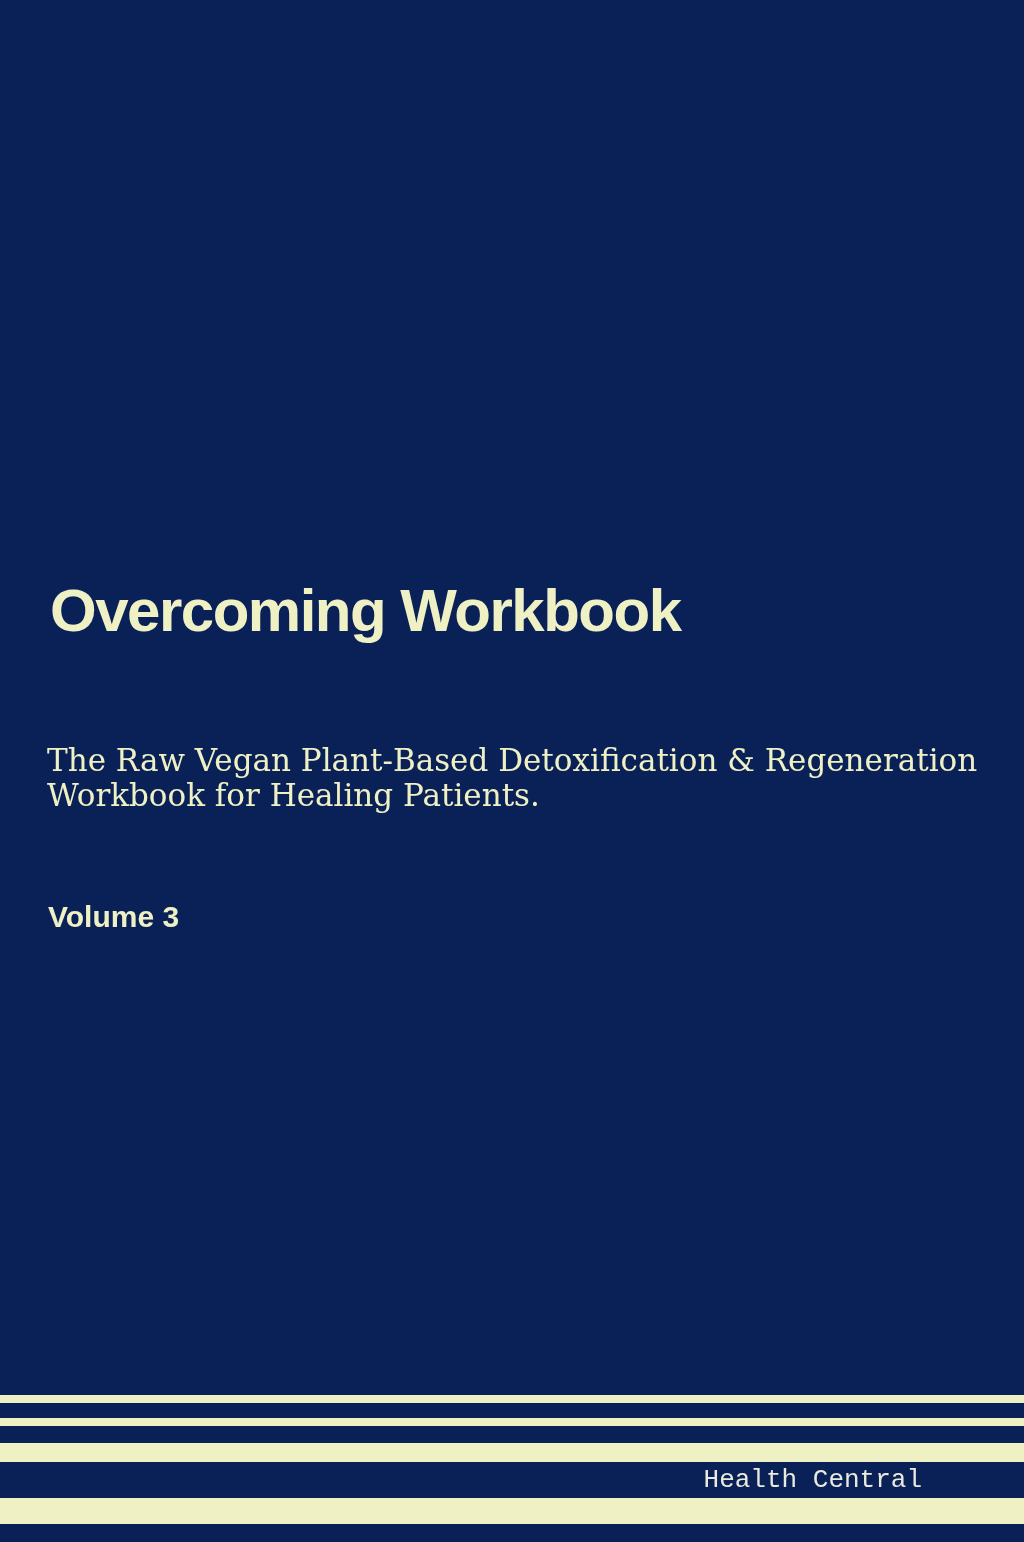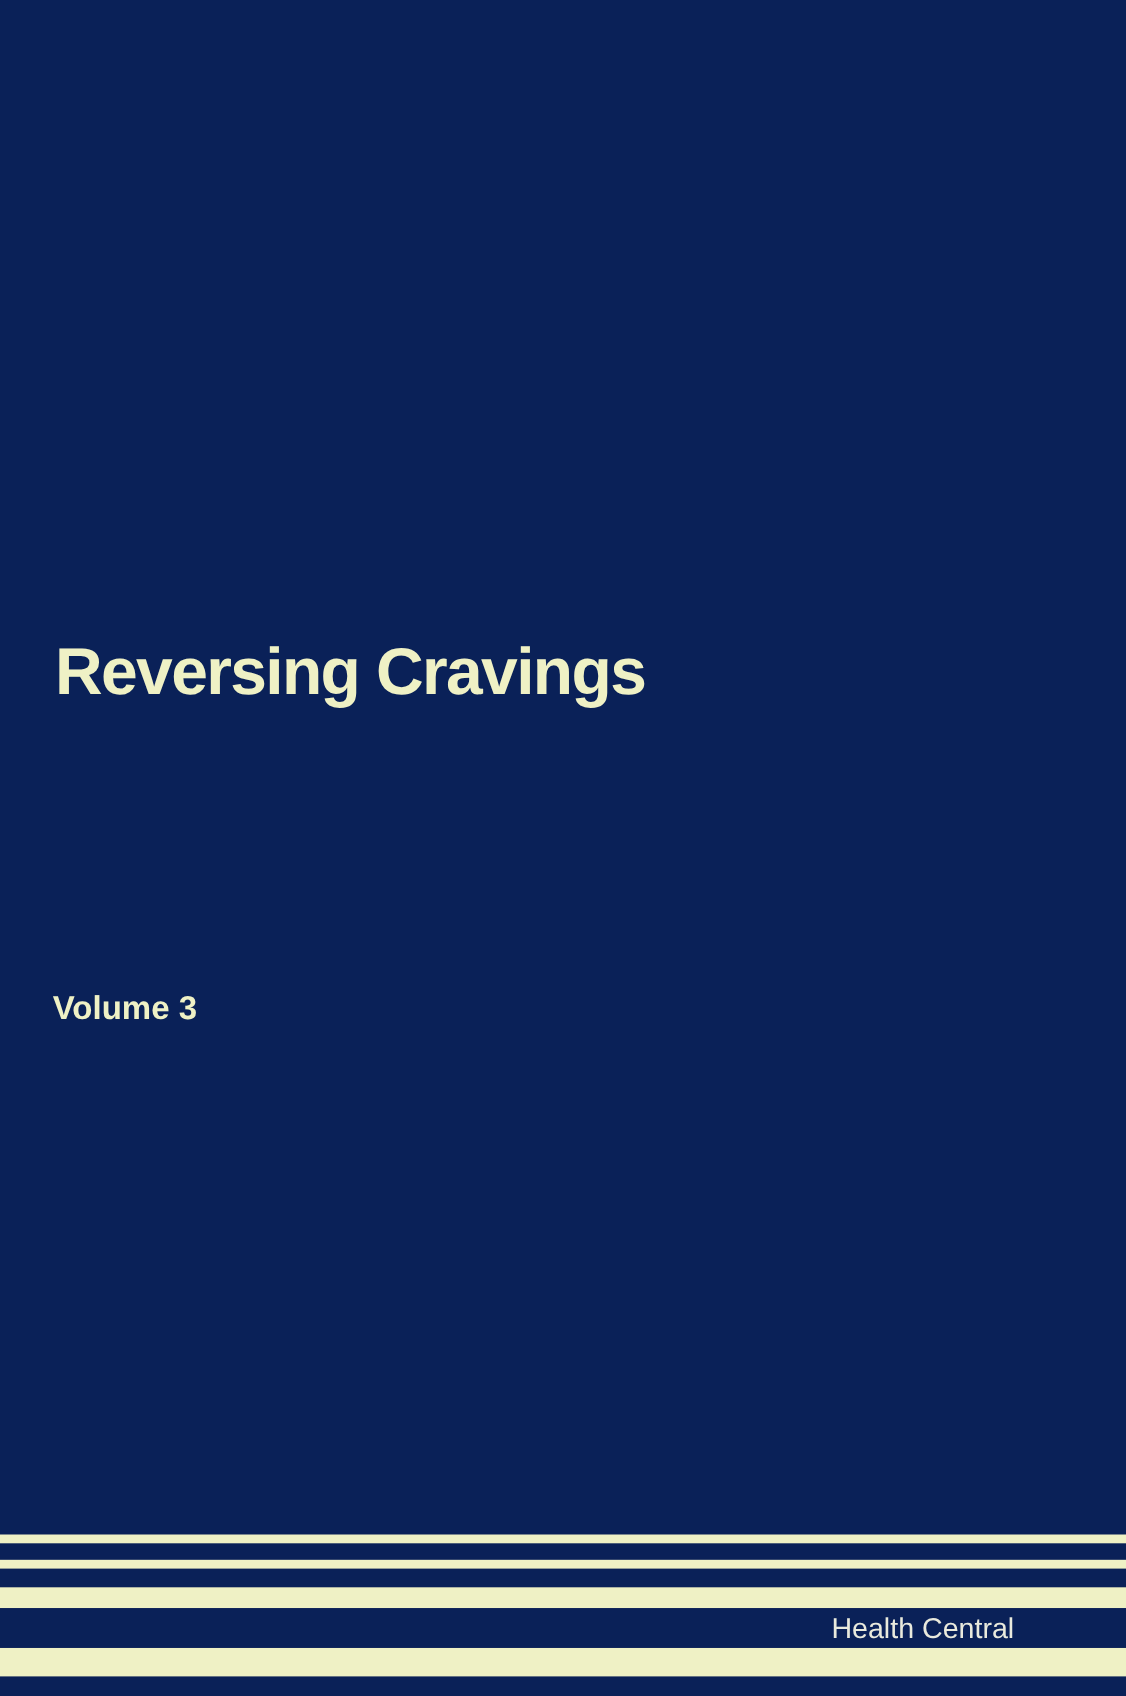--- a/index.html
+++ b/index.html
@@ -76,38 +76,40 @@
     height: 36px;
     background: #0a2158;
     display: flex;
     align-items: center;
     justify-content: flex-end;
     padding-right: 102px;
     box-sizing: border-box;
   }
   .publisher-name {
     color: #e9eadd;
-    font-family: Liberation Sans, sans-serif;
+    font-family: Liberation Mono, monospace;
     font-size: 26px;
     font-weight: normal;
     line-height: 1;
     white-space: nowrap;
     text-align: right;
   }
 </style>
 </head>
 <body>
 
 <div class="cover">
 
   <h1 class="title-block">
-    <span class="line">Reversing Cravings</span>
+    <span class="line">Overcoming Workbook</span>
   </h1>
 
   <p class="subtitle-block">
+    <span class="line">The Raw Vegan Plant-Based Detoxification &amp; Regeneration</span>
+    <span class="line">Workbook for Healing Patients.</span>
   </p>
 
   <p class="volume-block">Volume 3</p>
 
   <div class="stripe stripe-1"></div>
   <div class="stripe stripe-2"></div>
   <div class="stripe stripe-3"></div>
   <div class="stripe stripe-4"></div>
 
   <div class="publisher-band">

